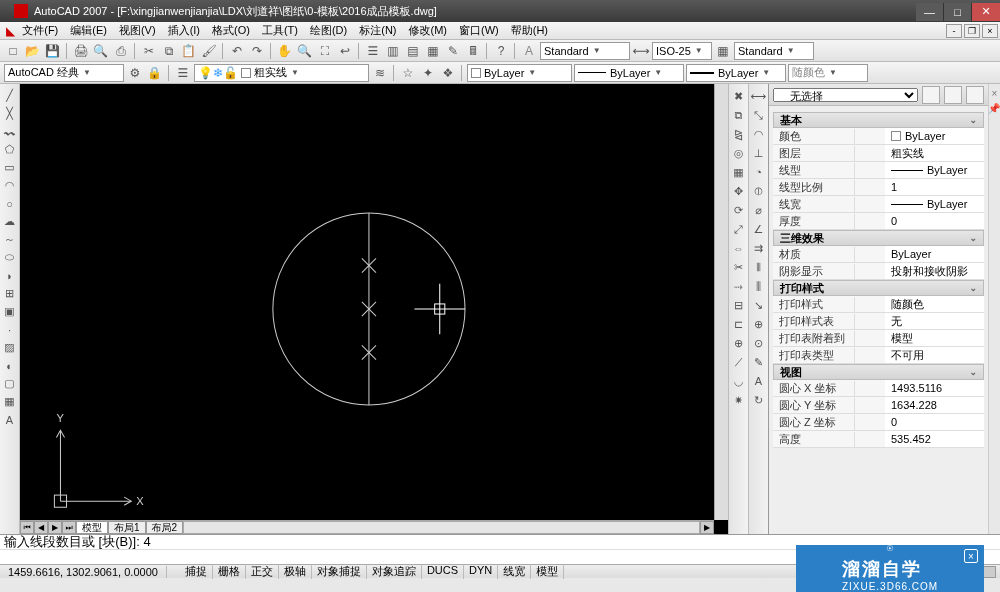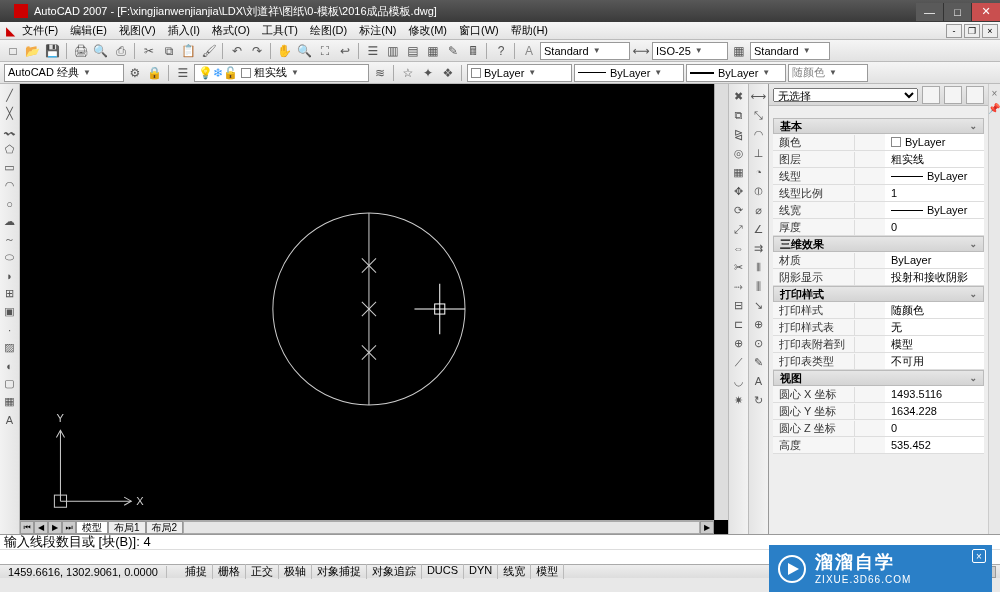--- a/index.html
+++ b/index.html
@@ -39,23 +39,23 @@
 .scroll-h .tabs{ display:flex;}
 .scroll-h .tab{ padding:0 5px; height:13px; background:#eee; border:1px solid #999; font-size:10px; display:flex;align-items:center;}
 .scroll-h .tab.active{ background:#fff; }
 .scroll-h .track{ flex:1; background:#e6e6e6; height:13px; border:1px solid #aaa;}
 .scroll-v { position:absolute; top:0; right:0; bottom:14px; width:14px; background:#ddd; border-left:1px solid #aaa;}
 .vtool-r { width:20px; background:linear-gradient(90deg,#e4e4e4,#f2f2f2); border-left:1px solid #bbb; display:flex; flex-direction:column; align-items:center; padding-top:3px; gap:1px;}
 
 
 .props { width:220px; background:#eee; border-left:1px solid #999; display:flex; flex-direction:column; }
 .props-head { height:22px; background:linear-gradient(#eaeaea,#d8d8d8); border-bottom:1px solid #bbb; display:flex; align-items:center; padding:0 4px; gap:4px;}
-.props-head select{ flex:1; height:14px; font-size:11px; }
+.props-head select{ flex:1; height:14px; font-size:11px;padding-left:12px; }
 .props-head .pbtn{ width:18px;height:18px;border:1px solid #aaa;background:#f4f4f4;}
-.props-body{ flex:1; overflow-y:auto; padding:12px 4px;}
+.props-body{ flex:1; overflow-y:auto; padding:6px 4px;}
 .pgroup-h{ height:16px; background:linear-gradient(#e6e6e6,#d4d4d4); border:1px solid #bbb; display:flex; align-items:center; padding:0 6px; font-weight:bold; font-size:11px; position:relative;}
 .pgroup-h .chev{ position:absolute; right:6px; font-size:9px; color:#666;}
 .prow{ height:17px; display:flex; align-items:center; border-bottom:1px solid #ddd; background:#f6f6f6;gap:30px;}
 .prow .k{ width:82px; padding-left:6px; color:#333; font-size:11px; border-right:1px solid #ddd;}
 .prow .v{ flex:1; padding-left:6px; font-size:11px; background:#fff; height:100%; display:flex; align-items:center; gap:4px;}
 .prow .v .sw{ width:10px;height:10px;border:1px solid #888;background:#fff;}
 .prow .v .line{ flex:0 0 32px; border-top:1px solid #000; }
 .extra-icons{ width:12px; border-left:1px solid #ccc; display:flex; flex-direction:column; align-items:center;}
 .extra-icons div{ font-size:10px; color:#777; margin-top:4px;}
 
@@ -65,21 +65,21 @@
 
 
 .status{ height:14px; background:linear-gradient(#eee,#ddd); border-top:1px solid #aaa; display:flex; align-items:center; font-size:10px; gap:13px;}
 .status .coord{ padding:0 8px; border-right:1px solid #bbb;}
 .status .sbtn{ padding:0 5px; border-right:1px solid #bbb; cursor:default;}
 .status .spacer{flex:1;}
 .status .tray{ padding:0 4px; display:flex; gap:3px;}
 .status .tray .ti{ width:14px;height:12px;background:#ccc;border:1px solid #999;}
 
 
-.watermark{ position:absolute; right:8px; bottom:-1px; width:223px; height:48px; background:#2a7fc7; color:#fff; display:flex; align-items:center; padding:0 8px; gap:8px; z-index:50;}
+.watermark{ position:absolute; right:16px; bottom:-1px; width:188px; height:48px; background:#2a7fc7; color:#fff; display:flex; align-items:center; padding:0 8px; gap:8px; z-index:50;flex-direction:column;}
 .watermark svg{ fill:none; stroke:#fff; stroke-width:2;}
 .watermark .wm-txt{ display:flex; flex-direction:column; line-height:1.2;}
 .watermark .wm-big{ font-size:18px; font-weight:bold; letter-spacing:2px;}
 .watermark .wm-small{ font-size:10px; letter-spacing:1px;}
 .watermark .wm-x{ position:absolute; top:4px; right:6px; width:14px;height:14px;border:1px solid #fff;border-radius:2px;display:flex;align-items:center;justify-content:center;font-size:10px;}
 
 
 .gly{ font-size:12px; line-height:1; }
 </style>
 </head>
@@ -195,21 +195,21 @@
   <div class="tb-btn">
       <span class="gly" style="color:#888">A</span>
     </div>
   <div class="tb-combo" style="width:90px">
       <span>Standard</span>
       <span class="dd">▼</span>
     </div>
   <div class="tb-btn">
       <span class="gly">⟷</span>
     </div>
-  <div class="tb-combo" style="width:76px">
+  <div class="tb-combo" style="width:60px">
       <span>ISO-25</span>
       <span class="dd">▼</span>
     </div>
   <div class="tb-btn">
       <span class="gly">▦</span>
     </div>
   <div class="tb-combo" style="width:80px">
       <span>Standard</span>
       <span class="dd">▼</span>
     </div>

